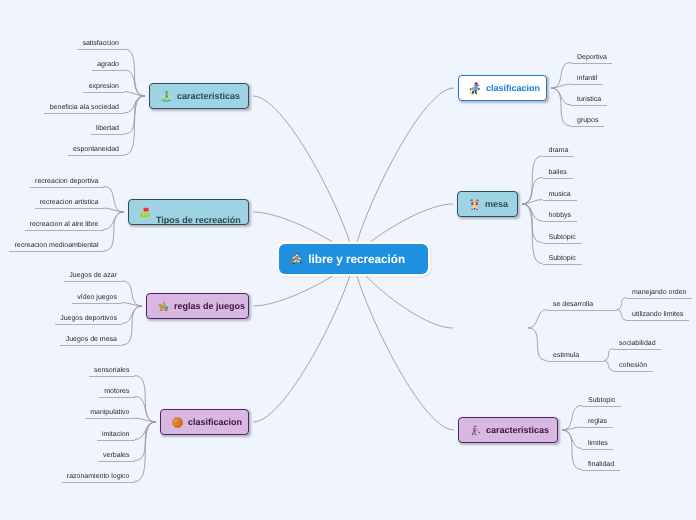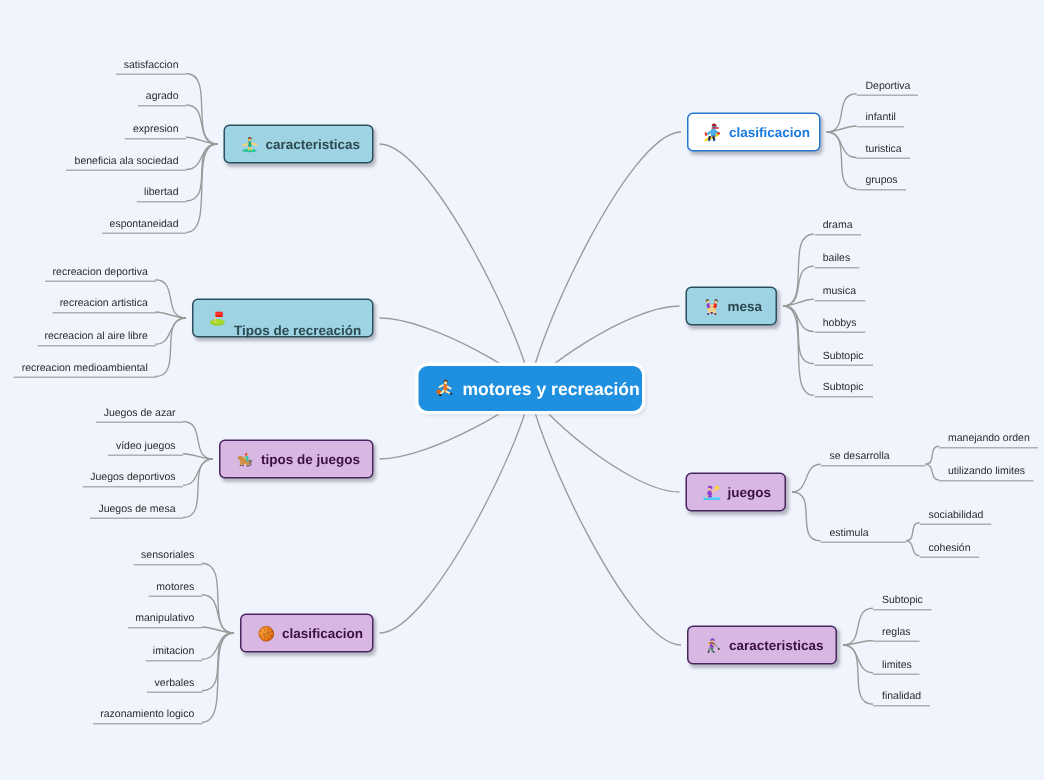--- a/index.html
+++ b/index.html
@@ -76,21 +76,21 @@
           <path d="M15.6 11.3c2.3-1.2 5.4-.5 6.5 1.7 1 1.9.7 4.1-.5 5.8l-2.4 3-5.2-2.5.3-5.7c.1-1 .6-1.9 1.3-2.3z" fill="#f2711c"></path>
           <path d="M21.2 12.8l6.4 3.9c.8.5 1 1.5.6 2.2-.5.8-1.4 1-2.2.6l-6.4-3.8z" fill="#ffe9b8"></path>
           <path d="M15.5 12.9L8.6 17c-.8.5-1.8.2-2.3-.5-.5-.8-.2-1.8.6-2.3l6.8-4.1z" fill="#ffe9b8"></path>
           <path d="M18.6 19.7l1.9 1.5-2.6 4.9-3.1-1.7z" fill="#f2711c"></path>
           <path d="M19.2 20.8l7.2 4.2c.8.5 1 1.5.6 2.2-.5.8-1.5 1-2.2.6l-7.3-4.2z" fill="#ffe9b8"></path>
           <path d="M17.2 21.5l-5.8 6.4c-.6.7-1.7.8-2.4.1-.7-.6-.8-1.7-.1-2.4l5.7-6.4z" fill="#ffe9b8"></path>
           <ellipse cx="9.5" cy="29.2" rx="2.8" ry="1.8" transform="rotate(-14 9.5 29.2)" fill="#2b2b2b"></ellipse>
           <ellipse cx="27.4" cy="26.8" rx="2.4" ry="1.8" transform="rotate(28 27.4 26.8)" fill="#2b2b2b"></ellipse>
         </svg>
       </span>
-      <span class="nlabel" style="margin-left: 4.3px;">motores y recreación</span>
+      <span class="nlabel" style="margin-left: 4.3px;">libre y recreación</span>
     </div>
     <div class="node branch" style="left: 149px; top: 83px; width: 100px; height: 26px; background: rgb(157, 211, 226); color: rgb(45, 74, 82); border: 1.6px solid rgb(43, 79, 92); font-size: 9px; padding-left: 9.5px; box-shadow: rgba(70, 70, 85, 0.35) 1.6px 1.8px 2.2px;">
       <span class="nicon">
         <svg width="13" height="13" viewBox="0 0 36 36" style="display:block">
           <path d="M4.2 29.3c1.6-2.2 6.4-3.8 12.1-3.8 6.4 0 12.2 1.6 14.5 3.8-2.3 1.8-7.3 2.7-13.2 2.7-5.7 0-11.1-.9-13.4-2.7z" fill="#12b886"></path>
           <path d="M6.3 28.6c2.1-1.4 6.6-2.4 11-2.4 4.6 0 9.6 1 11.7 2.3-2.3 1.2-6.6 1.9-11.3 1.9-4.6 0-9.2-.6-11.4-1.8z" fill="#2fd59e"></path>
           <path d="M15.2 5.3c1-1.5 3.3-1.9 4.8-.8 1.3.9 1.7 2.7 1 4.2l-.9 2-4.4-.5-1-3.1z" fill="#6b5040"></path>
           <circle cx="18" cy="8.3" r="2.6" fill="#ffc95c"></circle>
           <path d="M15.3 7.3c-.3-2.2 1-3.8 2.9-3.8 1.9 0 3.2 1.3 3.2 3-1.2.6-3 .7-4.1.2-.3.4-1.3.7-2 .6z" fill="#7a5c42"></path>
           <path d="M14.9 13c1.4-1.6 4.6-1.7 6.2-.2 1 .9 1.3 2.2 1 3.4l-1 3.6-6 .1-.9-3.8c-.3-1.2 0-2.3.7-3.1z" fill="#17a67d"></path>
@@ -178,21 +178,21 @@
           <path d="M10 20.5l-2 6.1c-.3.9.2 1.7 1 1.9.8.2 1.6-.2 1.9-1l2-5.5z" fill="#cf8f3e"></path>
           <path d="M14.6 22.4l1.1 4.5c.2.9-.3 1.7-1.1 1.9-.8.2-1.6-.3-1.8-1.1l-1-4.4z" fill="#cf8f3e"></path>
           <path d="M21.5 23.4l2.3 4.2c.4.8.1 1.7-.7 2.1-.8.4-1.7.1-2.1-.7l-2.2-4.1z" fill="#cf8f3e"></path>
           <path d="M25.3 23.1l-.2 4.6c0 .9-.8 1.6-1.6 1.5-.9 0-1.5-.8-1.5-1.6l.2-4.5z" fill="#cf8f3e"></path>
           <ellipse cx="9.3" cy="28.6" rx="1.6" ry="1.1" fill="#263238"></ellipse>
           <ellipse cx="13.6" cy="28.8" rx="1.5" ry="1.1" fill="#263238"></ellipse>
           <ellipse cx="22.4" cy="29.5" rx="1.6" ry="1.1" fill="#263238"></ellipse>
           <ellipse cx="25.4" cy="29.1" rx="1.5" ry="1.1" fill="#263238"></ellipse>
         </svg>
       </span>
-      <span class="nlabel" style="margin-left: 4.5px;">tipos de juegos</span>
+      <span class="nlabel" style="margin-left: 4.5px;">reglas de juegos</span>
     </div>
     <div class="leaf" style="left: 64px; top: 269px; width: 58px; height: 13px;">
       <span style="position: absolute; bottom: 2px; line-height: 9px; right: 5px;">Juegos de azar</span>
       <div style="position: absolute; left: 0px; top: 12px; width: 58px; height: 1px; background: rgb(154, 154, 154); opacity: 0.75;"></div>
     </div>
     <div class="leaf" style="left: 72px; top: 290.5px; width: 50px; height: 13px;">
       <span style="position: absolute; bottom: 2px; line-height: 9px; right: 5px;">vídeo juegos</span>
       <div style="position: absolute; left: 0px; top: 12px; width: 50px; height: 1px; background: rgb(154, 154, 154); opacity: 0.75;"></div>
     </div>
     <div class="leaf" style="left: 55px; top: 311.5px; width: 67px; height: 13px;">
@@ -340,39 +340,20 @@
       <div style="position: absolute; left: 0px; top: 12px; width: 34px; height: 1px; background: rgb(154, 154, 154); opacity: 0.75;"></div>
     </div>
     <div class="leaf" style="left: 542.5px; top: 230.5px; width: 39px; height: 13px;">
       <span style="position: absolute; bottom: 2px; line-height: 9px; left: 6px;">Subtopic</span>
       <div style="position: absolute; left: 0px; top: 12px; width: 39px; height: 1px; background: rgb(154, 154, 154); opacity: 0.75;"></div>
     </div>
     <div class="leaf" style="left: 542.5px; top: 251.5px; width: 39px; height: 13px;">
       <span style="position: absolute; bottom: 2px; line-height: 9px; left: 6px;">Subtopic</span>
       <div style="position: absolute; left: 0px; top: 12px; width: 39px; height: 1px; background: rgb(154, 154, 154); opacity: 0.75;"></div>
     </div>
-    <div class="node branch" style="left: 457px; top: 315px; width: 67px; height: 26px; background: rgb(216, 183, 226); color: rgb(60, 17, 66); border: 1.6px solid rgb(74, 38, 96); font-size: 9px; padding-left: 9.5px; box-shadow: rgba(70, 70, 85, 0.35) 1.6px 1.8px 2.2px;">
-      <span class="nicon">
-        <svg width="13" height="13" viewBox="0 0 36 36" style="display:block">
-          <circle cx="27.6" cy="9.2" r="4.3" fill="#f5c020"></circle>
-          <path d="M27.6 4.9l1.3 2.7 3 .3-2.3 2.1.7 2.9-2.7-1.5-2.6 1.5.6-2.9-2.2-2.1 3-.3z" fill="#ffdc58"></path>
-          <path d="M2.5 26.3h31v4.9h-31z" fill="#4fc3f7"></path>
-          <path d="M2.5 26.3h31v1.8h-31z" fill="#89d9fb"></path>
-          <circle cx="14.2" cy="10.8" r="3.3" fill="#ffd284"></circle>
-          <path d="M10.7 9.6c-.2-3 1.8-5 4.3-4.9 2.4.1 4 1.9 4 4.1 0 2.6-1.3 3.9-1.3 3.9l-1.7-3.7c-1.3.7-3.5.8-5.3.6z" fill="#8e3ed0"></path>
-          <path d="M11.8 14.7c1.9-1.3 4.7-1 6.1.8.9 1.1 1.1 2.6.5 3.9l-1.8 4.5-6.6-.6-.1-4.9c0-1.4.6-2.7 1.9-3.7z" fill="#8e3ed0"></path>
-          <path d="M17.3 15l6.8.1-.6 2.5-6.6-.2z" fill="#ffd284"></path>
-          <path d="M22.4 13.5l3.3-3.6 2.2 1.9-3.7 4z" fill="#ffd284"></path>
-          <path d="M10.8 21.8l-3.7 5 2.9 1.3 3.8-4.4z" fill="#ffd284"></path>
-          <path d="M7.3 26.3c1.2.2 2.1.7 2.6 1.2l-2.2.5z" fill="#2fd5a9"></path>
-          <path d="M11.2 23.2h7l.4 3.3-7.4.3z" fill="#8e3ed0"></path>
-        </svg>
-      </span>
-      <span class="nlabel" style="margin-left: 4.5px;">juegos</span>
-    </div>
     <div class="leaf" style="left: 547px; top: 297.5px; width: 70px; height: 13px;">
       <span style="position: absolute; bottom: 2px; line-height: 9px; left: 6px;">se desarrolla</span>
       <div style="position: absolute; left: 0px; top: 12px; width: 70px; height: 1px; background: rgb(154, 154, 154); opacity: 0.75;"></div>
     </div>
     <div class="leaf" style="left: 547px; top: 348.5px; width: 57px; height: 13px;">
       <span style="position: absolute; bottom: 2px; line-height: 9px; left: 6px;">estimula</span>
       <div style="position: absolute; left: 0px; top: 12px; width: 57px; height: 1px; background: rgb(154, 154, 154); opacity: 0.75;"></div>
     </div>
     <div class="leaf" style="left: 626px; top: 285.5px; width: 66px; height: 13px;">
       <span style="position: absolute; bottom: 2px; line-height: 9px; left: 6px;">manejando orden</span>

